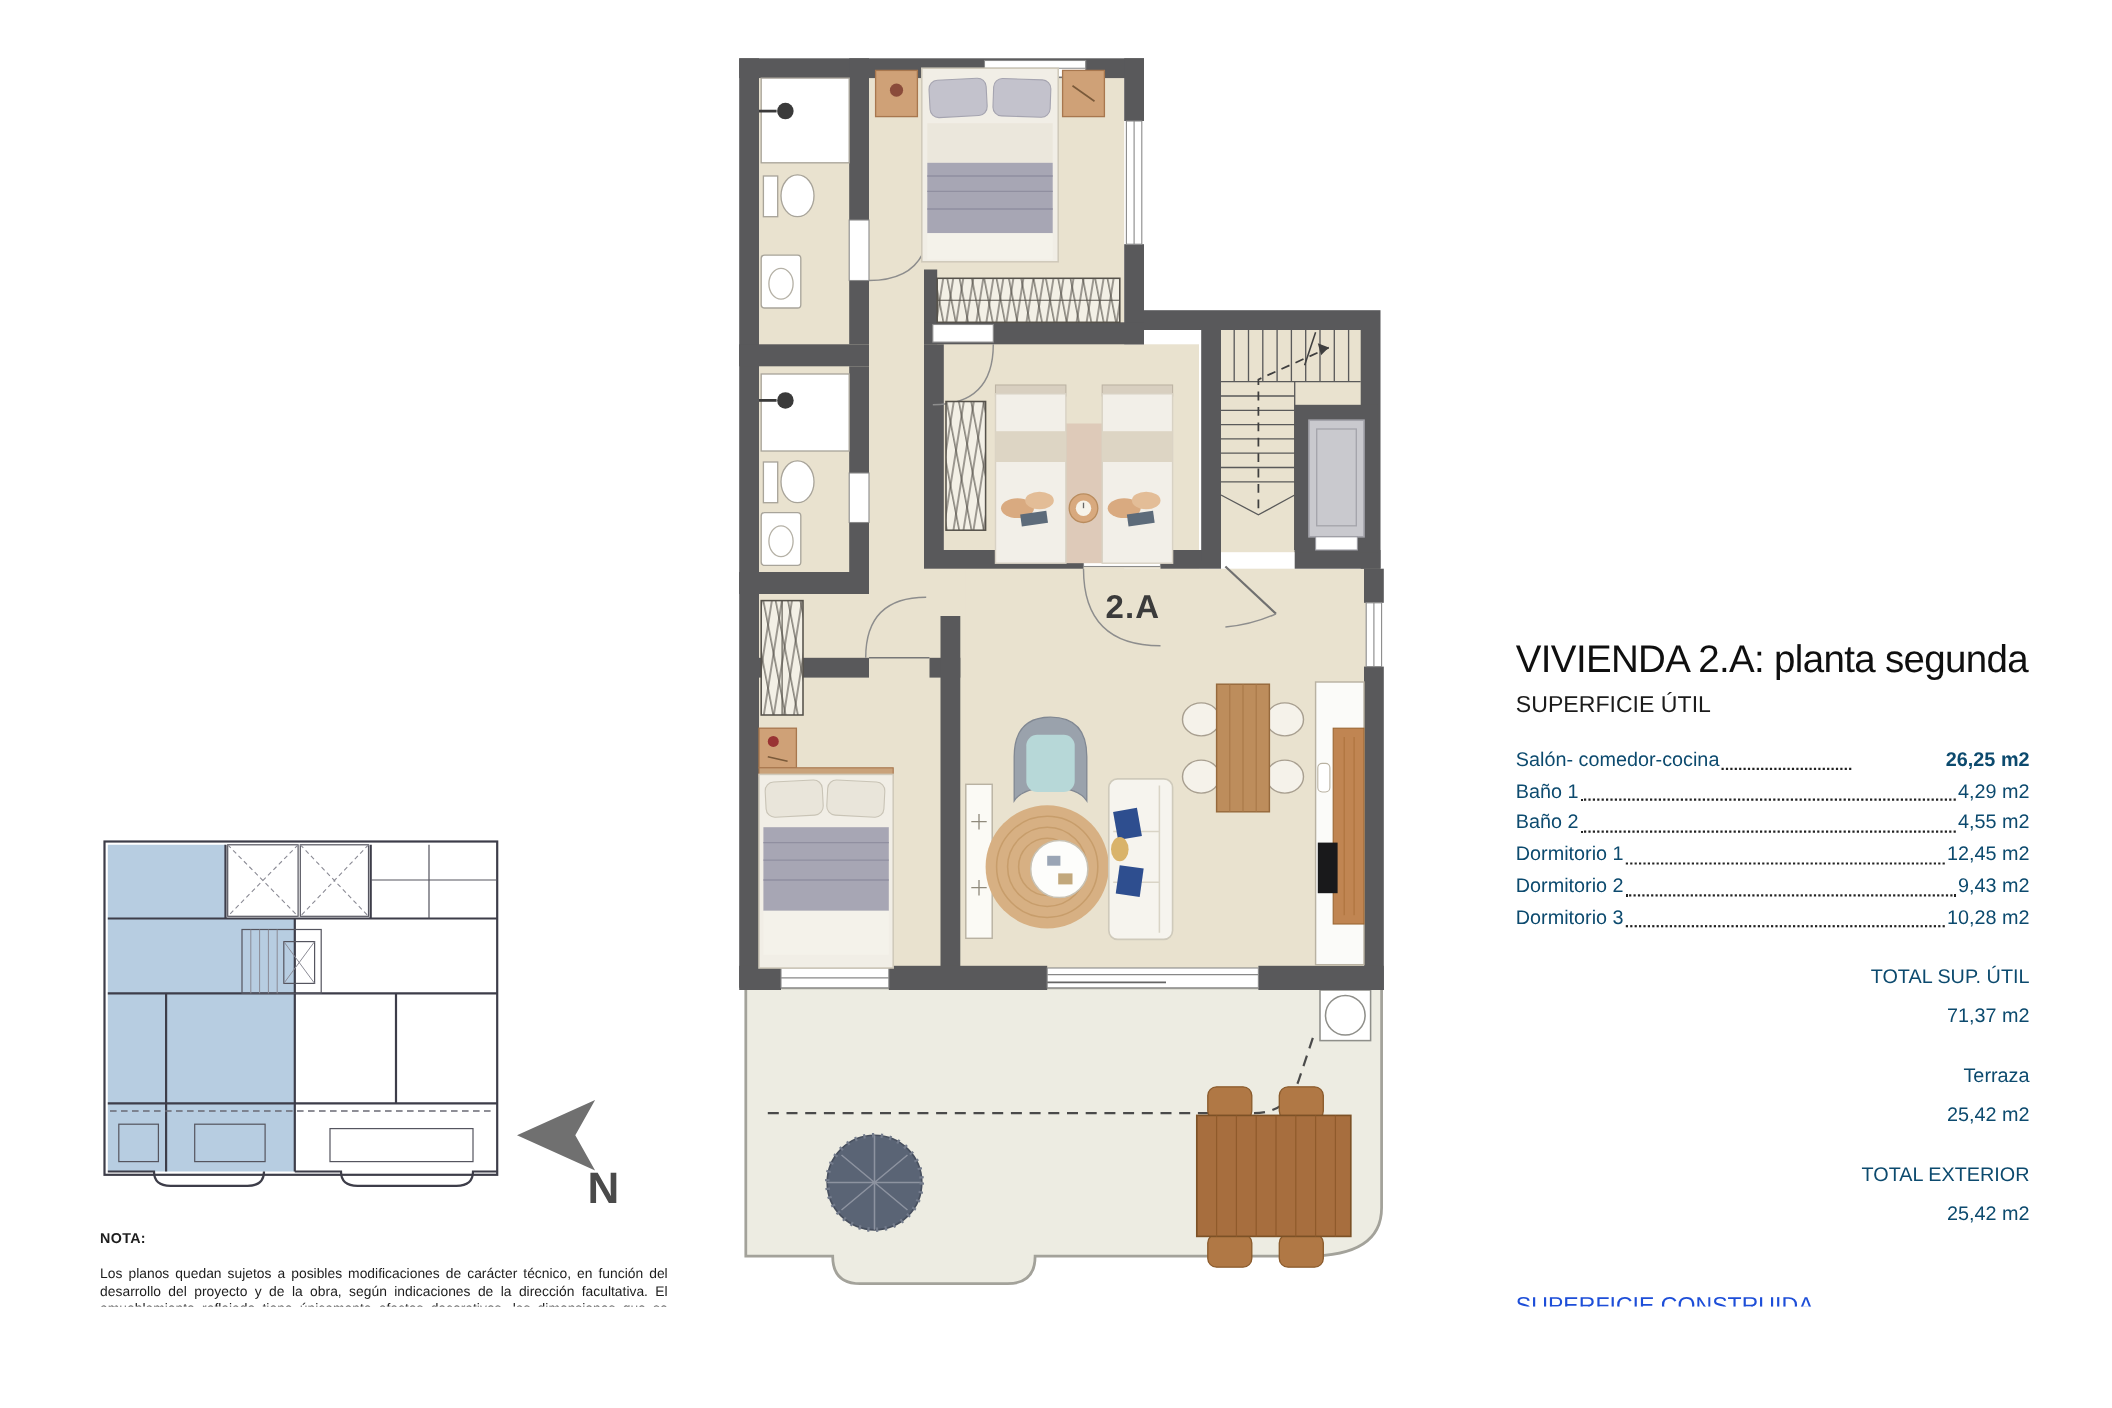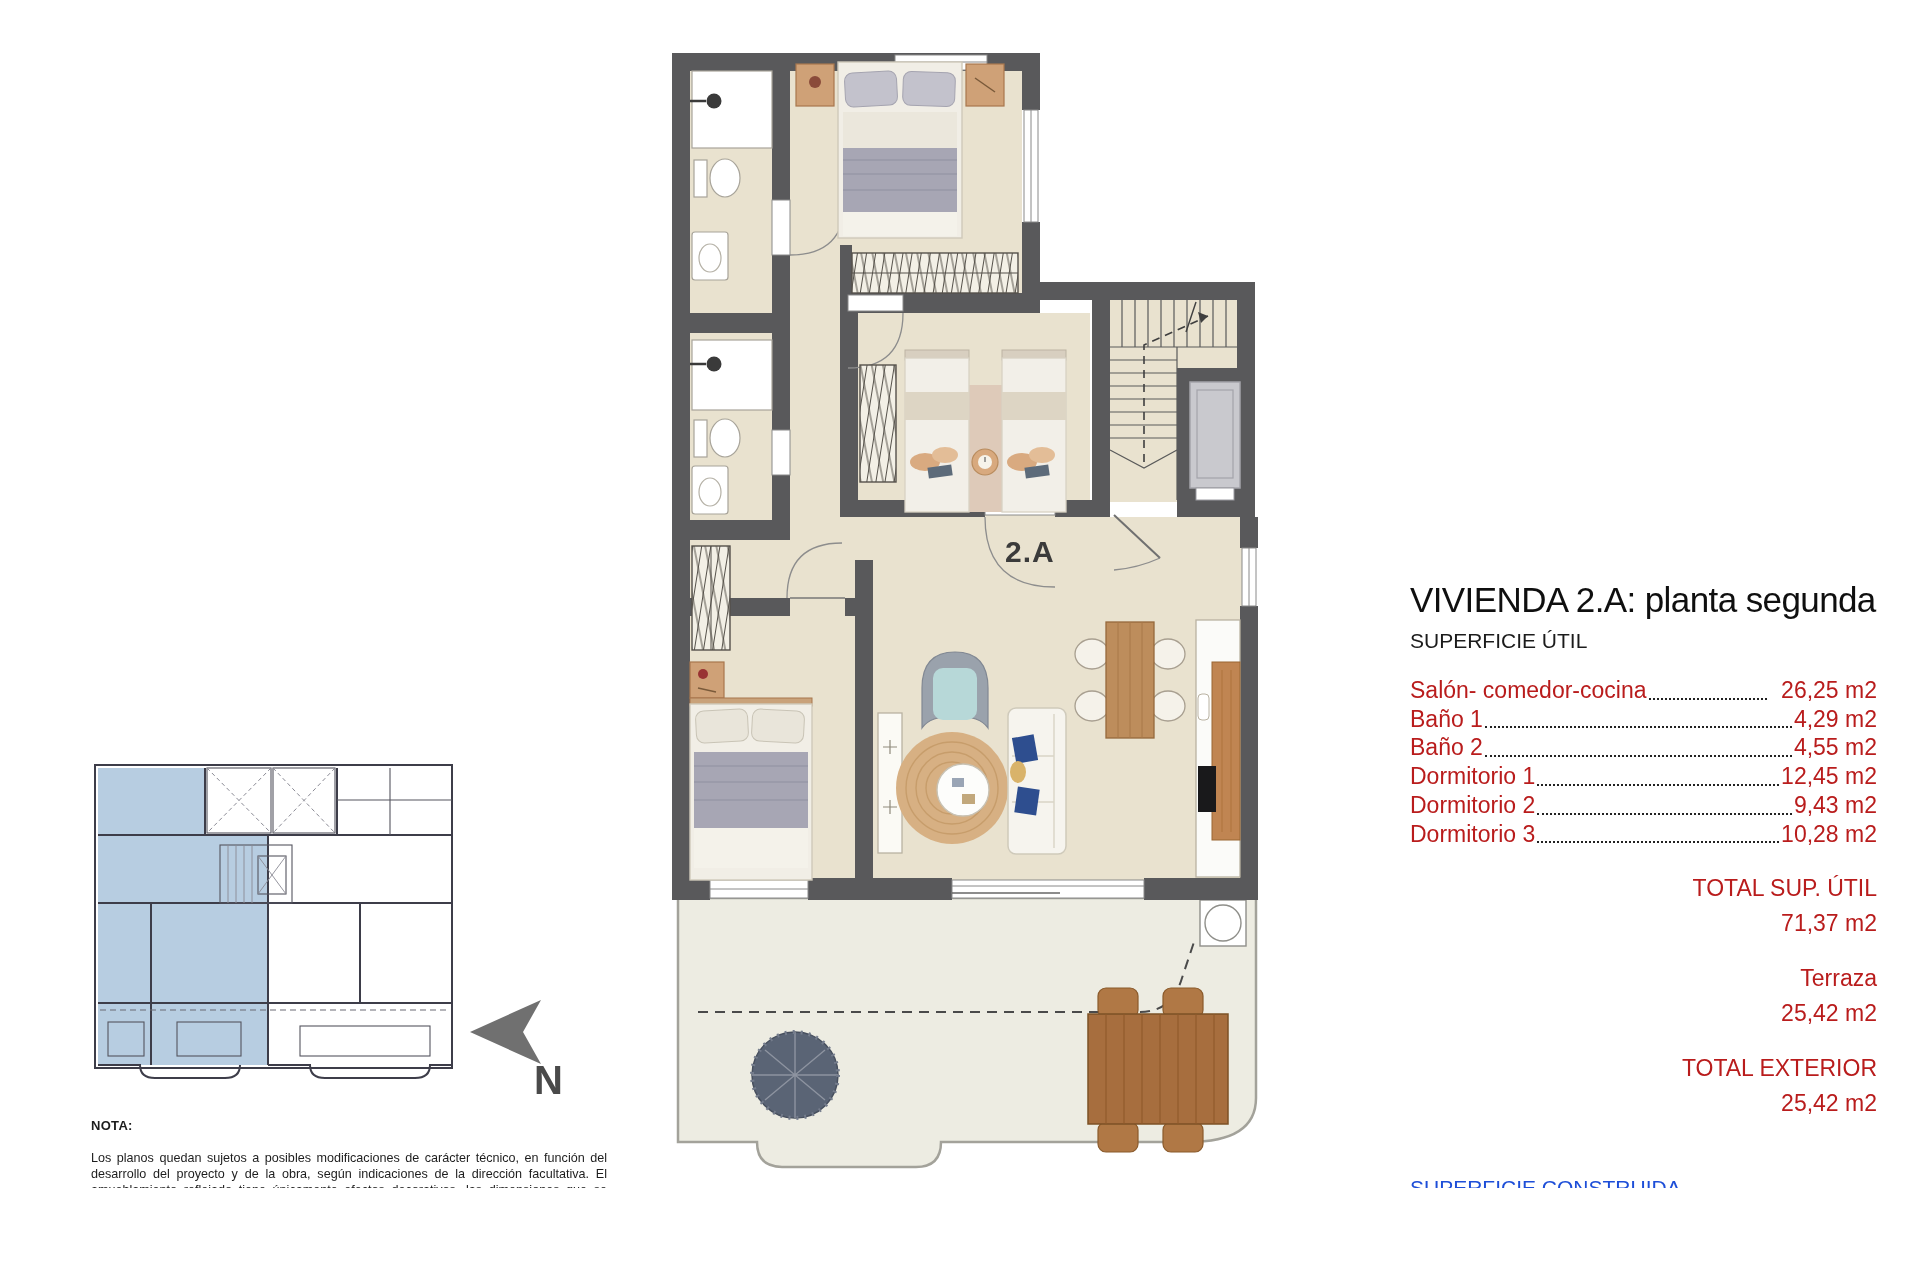--- a/index.html
+++ b/index.html
@@ -1,30 +1,30 @@
 <!DOCTYPE html>
 <html style="--wall: #59595b; --floor: #e9e2cf; --terrace: #edece2; --kpblue: #b7cde1;"><head>
 <meta charset="utf-8">
 <style>
   html,body{margin:0;padding:0;background:#fff;}
   #canvas{position:relative;width:1920px;height:1188px;background:#fff;overflow:hidden;
           font-family:"Liberation Sans", sans-serif;}
   svg text{font-family:"Liberation Sans", sans-serif;}
 
   
-  .surface-panel{position:absolute;left:1410px;top:580px;width:467px;color:#121212;}
+  .surface-panel{position:absolute;left:1378px;top:580px;width:467px;color:#121212;}
   .sp-title{font-size:35px;letter-spacing:-0.6px;color:#0f0f0f;white-space:nowrap;}
   .sp-subtitle{font-size:21px;margin-top:9px;color:#1b1b1b;}
   .sp-rooms{margin-top:23px;}
-  .srow{display:flex;align-items:flex-end;font-size:23px;line-height:28.7px;color:#b91c1c;text-align:right;}
+  .srow{display:flex;align-items:flex-end;font-size:18px;line-height:28.7px;color:#0c4a6e;text-align:right;}
   .srow .lbl{white-space:nowrap;}
   .srow .leader{flex:1 1 auto;border-bottom:2.6px dotted #222;margin:0 2px 5px 2px;}
   .srow .val{white-space:nowrap;}
   .srow.short .leader{flex:0 0 118px;}
-  .srow.short .val{margin-left:auto;}
+  .srow.short .val{margin-left:auto;font-weight:bold;}
   .sp-totals .srow{margin-top:25.5px;flex-direction:column;}
   .sp-totals{margin-top:4px;}
   .sp-built-heading{margin-top:58px;font-size:21px;color:#1d4ed8;}
   .sp-built .srow{margin-top:27px;}
 
   
   .nota{position:absolute;left:91px;top:1118px;width:516px;color:#1d1d1d;}
   .nota-heading{font-size:13px;font-weight:bold;letter-spacing:0.3px;}
   .nota-body{margin-top:17px;font-size:12.6px;line-height:16px;text-align:justify;}
 

